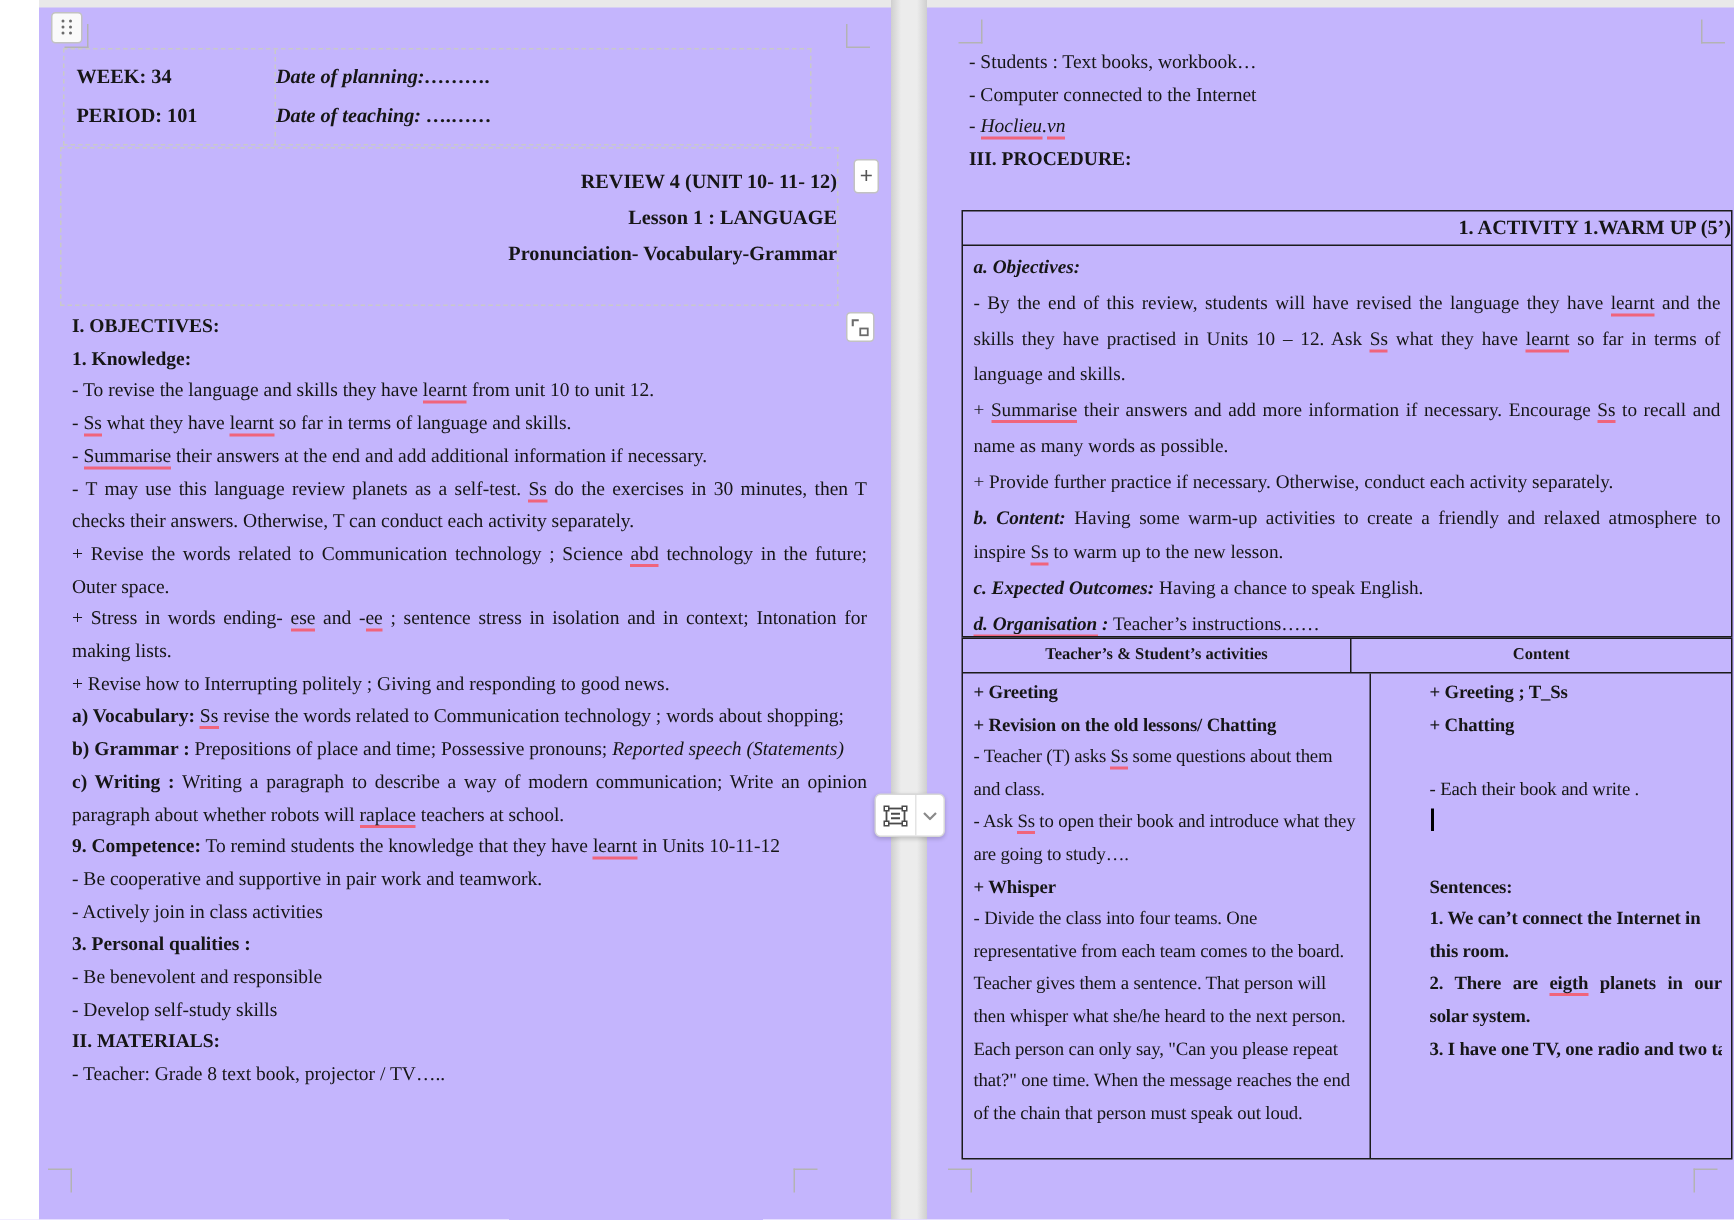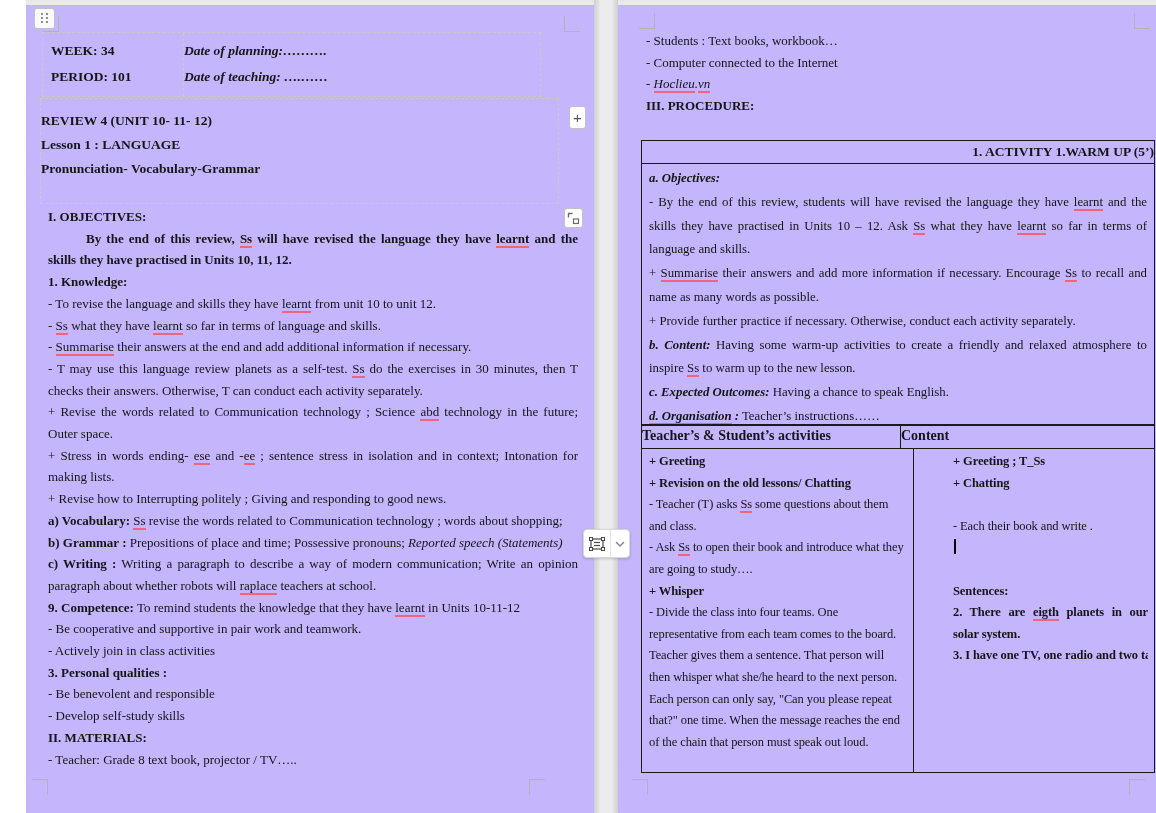--- a/index.html
+++ b/index.html
@@ -19,41 +19,41 @@
   .mark.bl{border-right-width:1px;border-top-width:1px;}
   .mark.br{border-left-width:1px;border-top-width:1px;}
 
   
   .week-table{left:16px;top:32px;width:499px;height:65px;border:1px dashed #c9c9c9;display:flex;}
   .week-cell1{width:132px;border-right:1px dashed #c9c9c9;padding:5px 0 0 8px;
               font-weight:bold;font-size:13.5px;line-height:26px;}
   .week-cell2{flex:1;text-align:left;padding:5px 18px 0 0;
               font-weight:bold;font-style:italic;font-size:13.5px;line-height:26px;}
   .title-box{left:14px;top:98px;width:519px;height:106px;border:1px dashed #c9c9c9;
-             text-align:left;font-weight:bold;font-size:13.5px;line-height:24px;padding-top:10px;}
+             text-align:right;font-weight:bold;font-size:13.5px;line-height:24px;padding-top:10px;}
 
   
   .doc-text{font-size:13px;}
   .left-body{left:22px;top:206px;width:530px;height:578px;line-height:21.7px;text-align:justify;overflow:hidden;}
   .right-top{left:620px;top:30px;width:512px;height:94px;line-height:21.5px;overflow:hidden;}
   .para{min-height:1em;}
   .b{font-weight:bold;}
   .i{font-style:italic;}
   .mis{border-bottom:2px solid #f0647c;}
   .nowrap{white-space:nowrap;overflow:hidden;}
 
   
   .t1{left:615px;top:140px;width:514px;height:285px;border:1.5px solid #1b1b1b;overflow:hidden;}
   .t1-header{height:22px;border-bottom:1.5px solid #1b1b1b;text-align:right;
              font-weight:bold;font-size:13.5px;line-height:22px;}
   .t1-body{padding:3px 7px 0 7px;font-size:12.8px;line-height:23.8px;text-align:justify;height:258px;overflow:hidden;}
 
   .t2{left:615px;top:425px;width:514px;height:348px;border:1.5px solid #1b1b1b;overflow:hidden;}
   .t2-hrow{display:flex;height:22px;border-bottom:1.5px solid #1b1b1b;
-           font-weight:bold;font-size:14px;line-height:20px;}
+           font-weight:bold;font-size:11px;line-height:20px;text-align:center;}
   .t2-h1{width:258px;border-right:1.5px solid #1b1b1b;}
   .t2-h2{flex:1;}
   .t2-brow{display:flex;height:323px;gap:32px;}
   .t2-c1{width:258px;border-right:1.5px solid #1b1b1b;padding:2px 6px 0 7px;
          font-size:12.5px;line-height:21.6px;overflow:hidden;letter-spacing:-0.1px;}
   .t2-c2{flex:1;padding:2px 6px 0 7px;font-size:12.5px;line-height:21.6px;overflow:hidden;letter-spacing:-0.1px;}
 
   .caret{display:inline-block;width:2px;height:15px;background:#000;vertical-align:text-bottom;margin-left:1px;}
 
   
@@ -104,21 +104,20 @@
   </div>
 
   <div class="abs z2 title-box">
     <div>REVIEW 4 (UNIT 10- 11- 12)</div>
     <div>Lesson 1 :  LANGUAGE</div>
     <div>Pronunciation- Vocabulary-Grammar</div>
   </div>
 
   <div class="abs z2 doc-text left-body">
       <div class="para"><span class="b">I. OBJECTIVES:</span></div>
-      <div class="para" style="text-indent: 38px;"><span class="b">By the end of this review, </span><span class="b mis">Ss</span><span class="b"> will have revised the language they have </span><span class="b mis">learnt</span><span class="b"> and the skills they have practised in Units 10, 11, 12.</span></div>
       <div class="para"><span class="b">1. Knowledge:</span></div>
       <div class="para"><span>- To revise the language and skills they have </span><span class="mis">learnt</span><span> from unit 10 to unit 12.</span></div>
       <div class="para"><span>- </span><span class="mis">Ss</span><span> what they have </span><span class="mis">learnt</span><span> so far in terms of language and skills.</span></div>
       <div class="para"><span>- </span><span class="mis">Summarise</span><span> their answers at the end and add additional information if necessary.</span></div>
       <div class="para"><span>- T may use this language review planets as a self-test. </span><span class="mis">Ss</span><span> do the exercises in 30 minutes, then T checks their answers. Otherwise, T can conduct each activity separately.</span></div>
       <div class="para"><span>+ Revise the words related to Communication technology ; Science </span><span class="mis">abd</span><span> technology in the future; Outer space.</span></div>
       <div class="para"><span>+ Stress in words ending- </span><span class="mis">ese</span><span> and -</span><span class="mis">ee</span><span> ; sentence stress in isolation and in context; Intonation for making lists.</span></div>
       <div class="para"><span>+  Revise how to Interrupting politely ; Giving and responding to good news.</span></div>
       <div class="para"><span class="b">a) Vocabulary:</span><span> </span><span class="mis">Ss</span><span> revise the words related to Communication technology ; words about shopping;</span></div>
       <div class="para"><span class="b">b) Grammar :</span><span> Prepositions of place and time; Possessive pronouns; </span><span class="i">Reported speech (Statements)</span></div>
@@ -168,20 +167,21 @@
           <div class="para"><span>- Divide the class into four teams. One representative from each team comes to the board. Teacher gives them a sentence. That person will then whisper what she/he heard to the next person. Each person can only say, "Can you please repeat that?" one time. When the message reaches the end of the chain that person must speak out loud.</span></div>
         </div>
       <div class="t2-c2 doc-text">
           <div class="para"><span class="b">+ Greeting ; T_Ss</span></div>
           <div class="para"><span class="b">+ Chatting</span></div>
           <div class="para">&nbsp;</div>
           <div class="para"><span>- Each their book and write .</span></div>
           <div class="para"><span class="caret"></span></div>
           <div class="para">&nbsp;</div>
           <div class="para"><span class="b">Sentences:</span></div>
+          <div class="para"><span class="b">1. We can’t connect the Internet in this room.</span></div>
           <div class="para" style="text-align: justify;"><span class="b">2. There are </span><span class="b mis">eigth</span><span class="b"> planets in our solar system.</span></div>
           <div class="para nowrap"><span class="b">3. I have one TV, one radio and two tables.</span></div>
         </div>
     </div>
   </div>
 
   <div class="abs z5 ui-btn handle-btn">
     <span class="dots">
         <i></i>
         <i></i>

